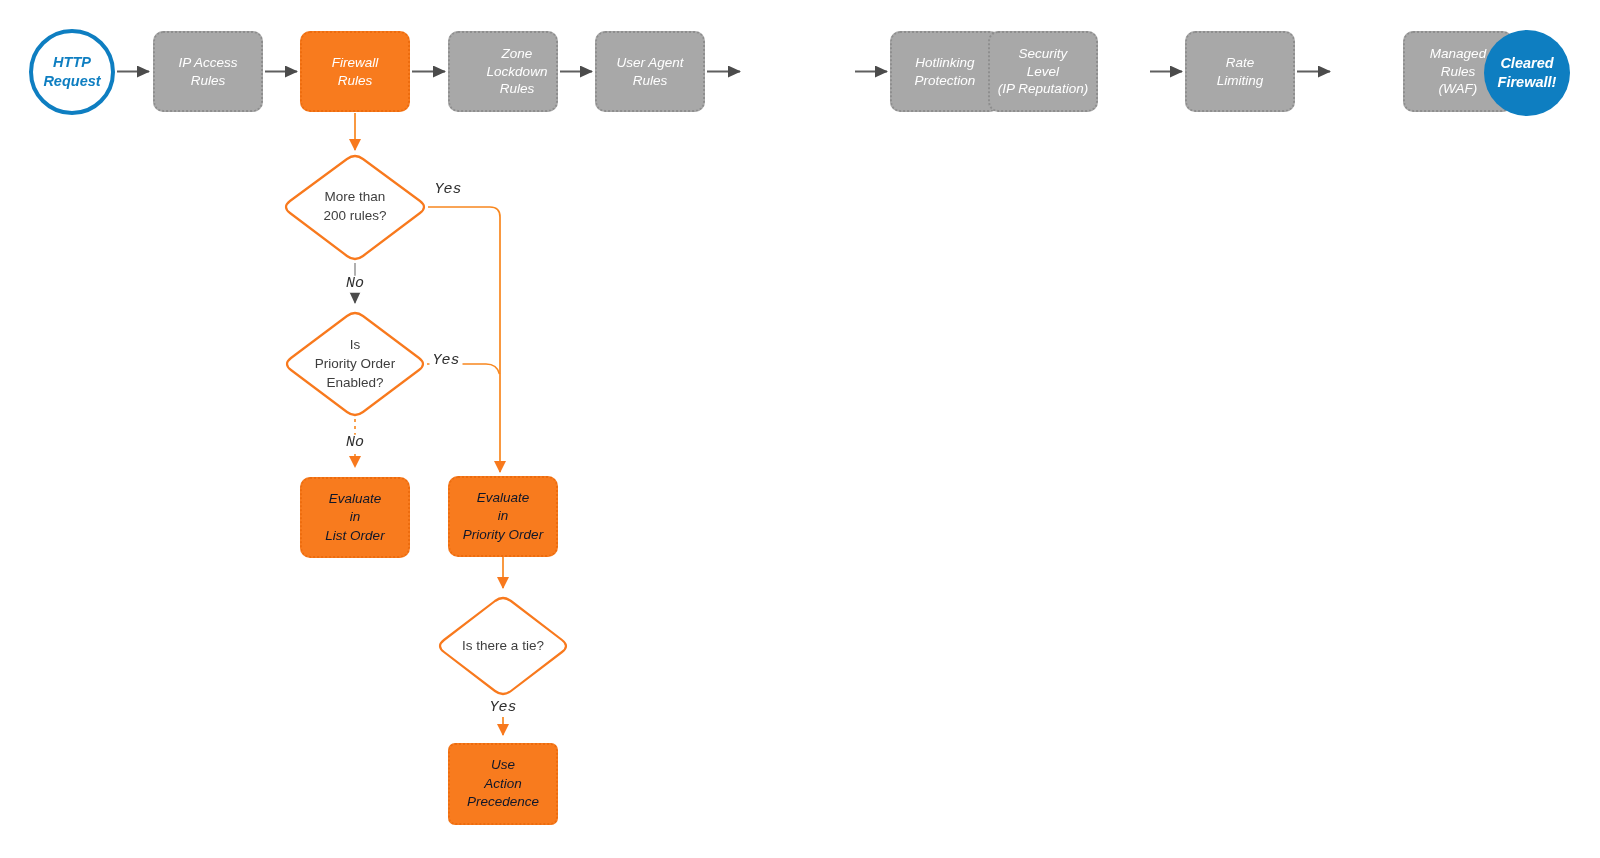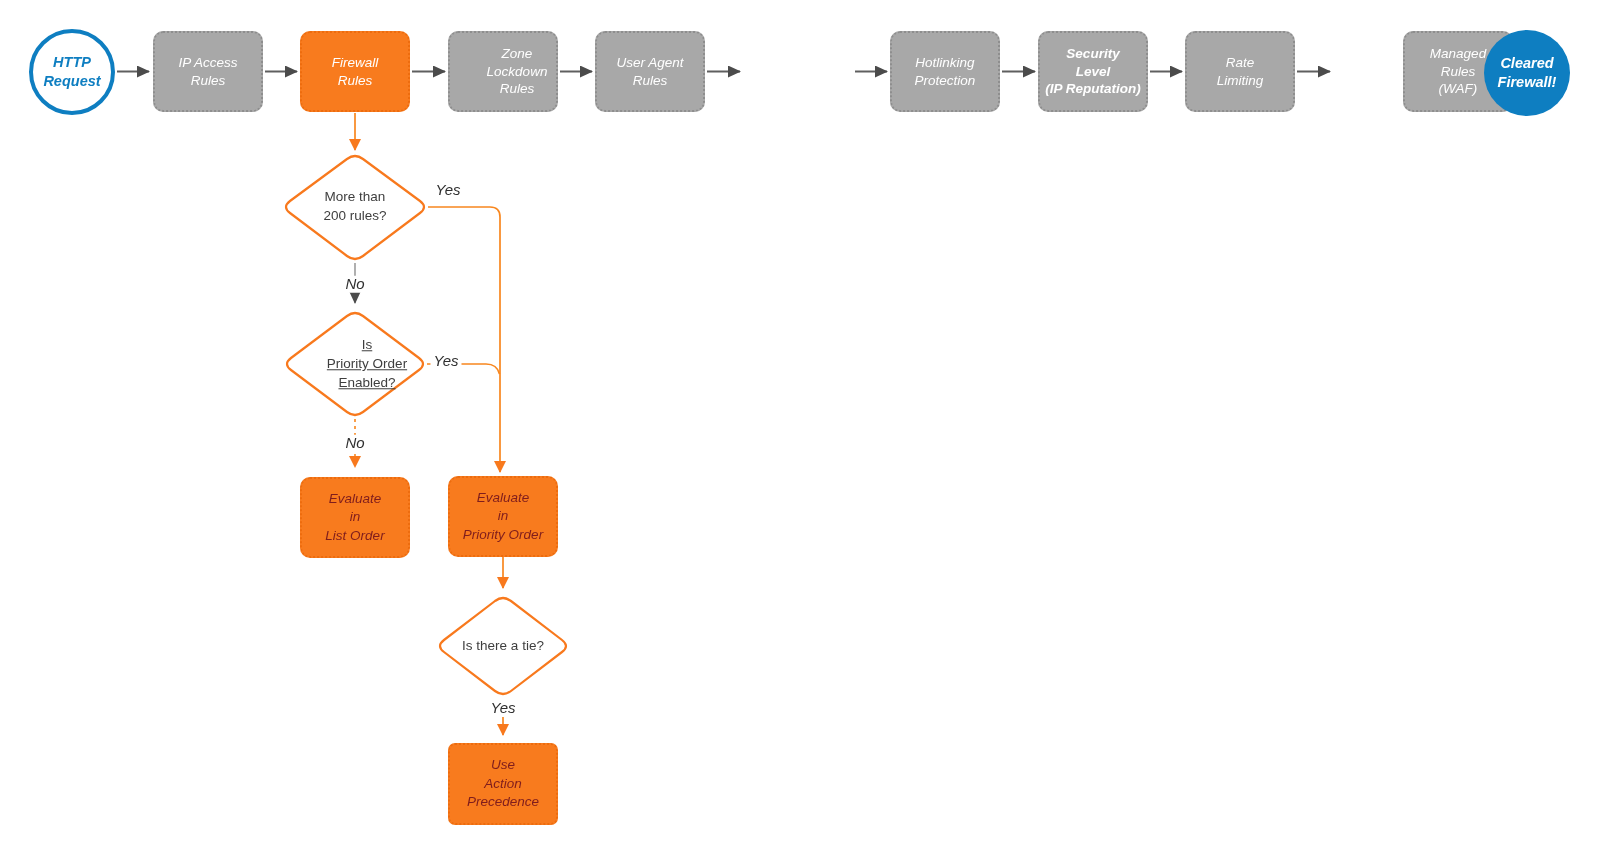--- a/index.html
+++ b/index.html
@@ -16,40 +16,40 @@
   .step{
     width:110px;height:81px;top:31px;border-radius:10px;
     background:#a8a8a8;border:2px dotted #8e8e8e;
     color:#ffffff;font-style:italic;font-size:13.5px;line-height:1.32;
   }
   .step.orange{background:#f87b1e;border-color:#ed6c0e;}
   
   .action{
     width:110px;height:81px;border-radius:10px;
     background:#f87b1e;border:2px dotted #ed6c0e;
-    color:#7f1d1d;font-style:italic;font-size:13.5px;line-height:1.38;
+    color:#0f172a;font-style:italic;font-size:13.5px;line-height:1.38;
   }
   
   .circle{
     width:86px;height:86px;border-radius:50%;
     font-weight:bold;font-style:italic;font-size:14.5px;line-height:1.3;
   }
   .circle.start{background:#ffffff;border:4px solid #0e7ec1;color:#0e7ec1;}
   .circle.end{background:#0e7ec1;color:#ffffff;}
   
   .dtext{
     position:absolute;transform:translate(-50%,-50%);
     width:134px;text-align:center;color:#3e3e3e;
     font-size:13.5px;line-height:1.42;
   }
   
   .edge-label{
     position:absolute;transform:translate(-50%,-50%);
     font-style:italic;font-size:15px;color:#2f2f2f;
-    background:#ffffff;padding:0 3px;line-height:1.1;
+    background:#ffffff;padding:0 3px;line-height:1.1;font-family:Liberation Mono, monospace;
   }
   svg.overlay{position:absolute;left:0;top:0;}
 </style>
 </head>
 <body>
 
 <div class="canvas">
 
   <svg class="overlay" width="1600" height="858" viewBox="0 0 1600 858">
     <defs>
@@ -114,21 +114,21 @@
 Rules</span>
   </div>
   <div class="node step" style="left:595px;">
     <span class="pre">User Agent
 Rules</span>
   </div>
   <div class="node step" style="left:890px;">
     <span class="pre">Hotlinking
 Protection</span>
   </div>
-  <div class="node step" style="left:1038px;font-weight:bold;">
+  <div class="node step" style="left:988px;">
     <span class="pre">Security
 Level
 (IP Reputation)</span>
   </div>
   <div class="node step" style="left:1185px;">
     <span class="pre">Rate
 Limiting</span>
   </div>
   <div class="node step" style="left:1383px;margin-left:20px;">
     <span class="pre">Managed
@@ -136,21 +136,21 @@
 (WAF)</span>
   </div>
 
   <div class="node circle end" style="left:1484px;top:30px;">
     <span class="pre">Cleared
 Firewall!</span>
   </div>
 
   <div class="dtext pre" style="left:355px;top:206px;">More than
 200 rules?</div>
-  <div class="dtext pre" style="left:367px;top:364px;text-decoration:underline;">Is
+  <div class="dtext pre" style="left:355px;top:364px;">Is
 Priority Order
 Enabled?</div>
   <div class="dtext pre" style="left:503px;top:646px;">Is there a tie?</div>
 
   <span class="edge-label" style="left:448px;top:190px;">Yes</span>
   <span class="edge-label" style="left:355px;top:284px;">No</span>
   <span class="edge-label" style="left:446px;top:361px;">Yes</span>
   <span class="edge-label" style="left:355px;top:443px;">No</span>
   <span class="edge-label" style="left:503px;top:708px;">Yes</span>
 

